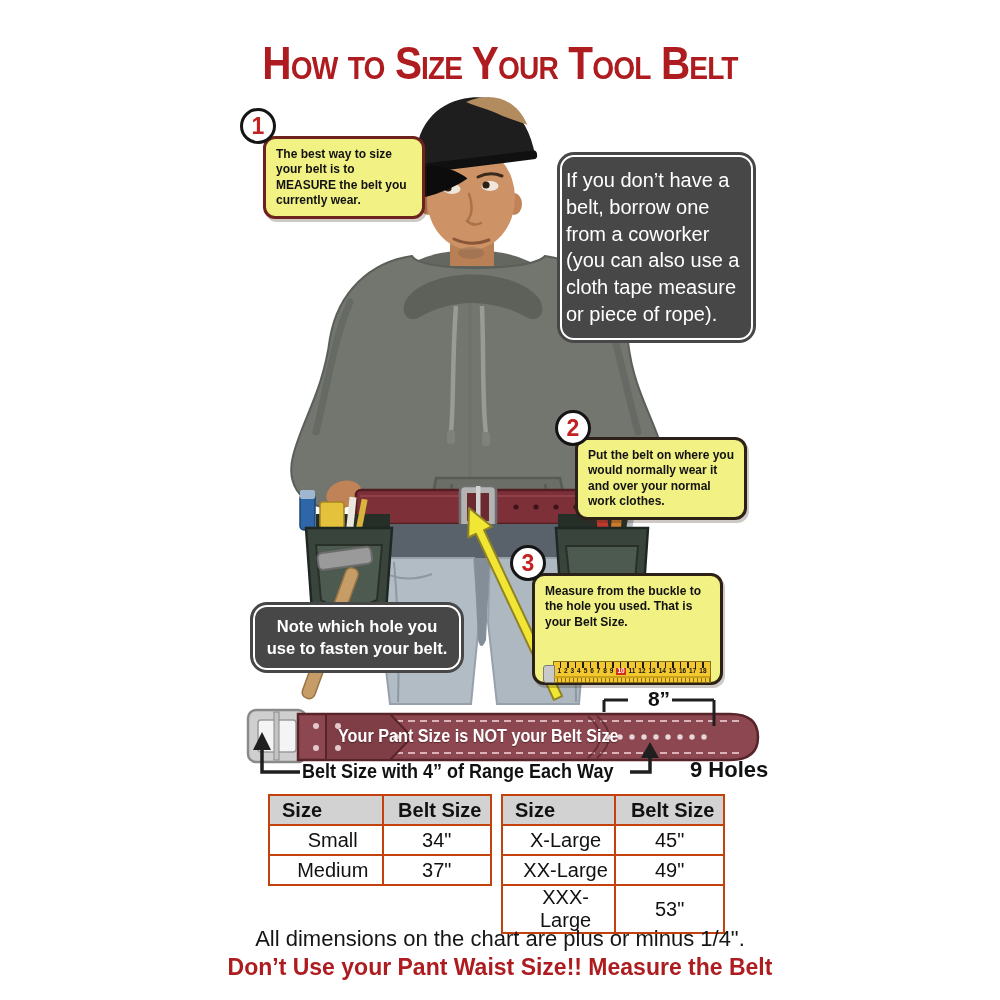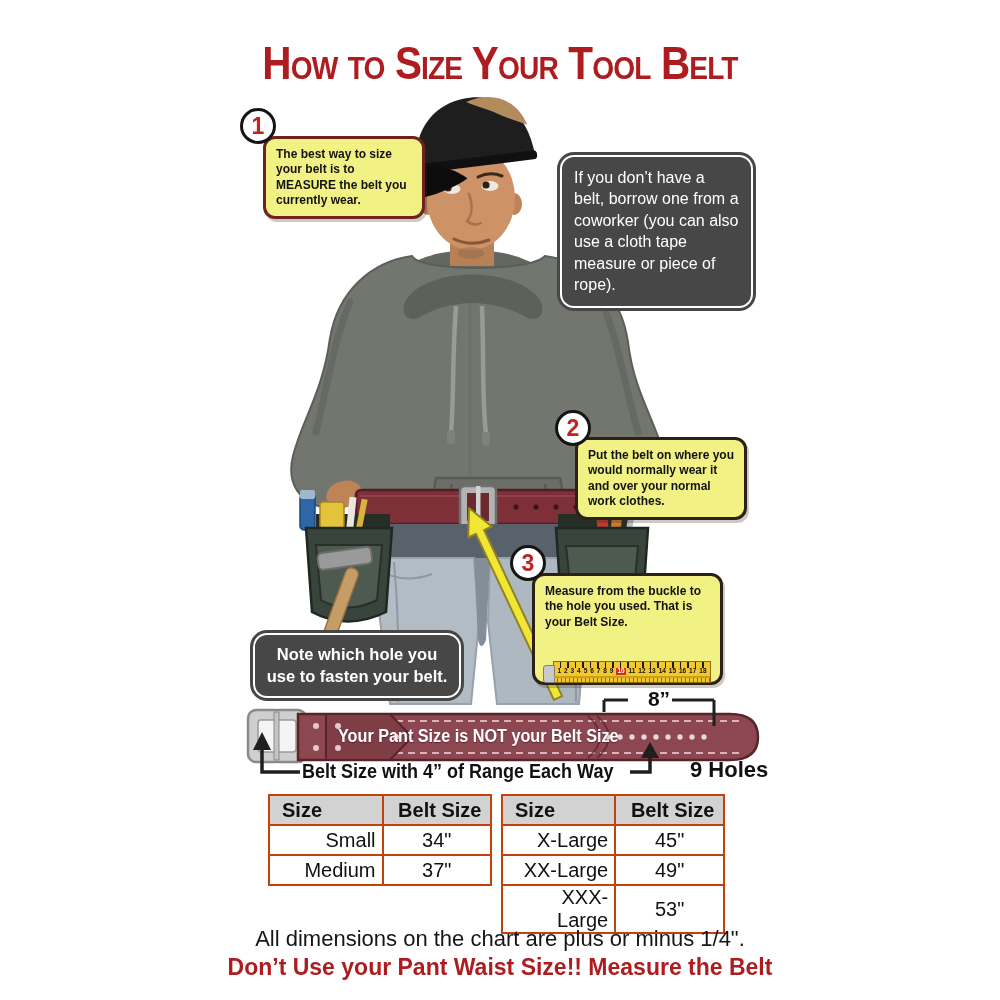--- a/index.html
+++ b/index.html
@@ -30,21 +30,21 @@
   }
   .callout.first{border-color:#6e221d;}
   .step-circle{
     position:absolute;z-index:6;width:36px;height:36px;border-radius:50%;
     background:#fff;border:3.5px solid #141414;color:#c32222;
     font-size:23px;font-weight:bold;display:flex;align-items:center;justify-content:center;
   }
   .bubble{
     position:absolute;z-index:5;background:var(--bubble-gray);color:#fff;
     border:2px solid #fff;box-shadow:0 0 0 3px var(--bubble-gray);
-    border-radius:14px;font-size:16px;line-height:1.34;padding:10px 12px;
+    border-radius:14px;font-size:20px;line-height:1.34;padding:10px 4px;
   }
   .bubble.note{font-size:16.5px;font-weight:bold;text-align:center;line-height:1.35;padding:8px 6px;}
 
   
   .tape{position:absolute;left:553px;top:661px;width:158px;height:22px;z-index:7;
     background:#f3c72e;border:1px solid #8a6d12;}
   .tape::before{content:"";position:absolute;top:0;left:0;right:0;height:6px;
     background:repeating-linear-gradient(90deg,transparent 0 6px,#1d1d1d 6px 7.5px);}
   .tape::after{content:"";position:absolute;bottom:0;left:0;right:0;height:4px;
     background:repeating-linear-gradient(90deg,transparent 0 3px,#6b4e08 3px 4px);opacity:.75;}
@@ -63,38 +63,38 @@
     font-size:21px;font-weight:bold;color:#111;}
   .label-range{position:absolute;z-index:5;left:302px;top:760px;font-size:20px;font-weight:bold;
     color:#111;white-space:nowrap;transform:scaleX(.9);transform-origin:left center;}
   .label-9holes{position:absolute;z-index:5;left:690px;top:757px;font-size:22px;font-weight:bold;color:#111;}
 
   
   .size-table{position:absolute;z-index:3;border-collapse:collapse;background:#fff;font-size:20px;color:#111;}
   .size-table th,.size-table td{border:2px solid #c2410c;height:30px;padding:0 6px;}
   .size-table th{background:#d2d2d2;font-weight:bold;text-align:left;padding-left:12px;}
   .size-table th:last-child{text-align:center;}
-  .size-table td:first-child{text-align:right;padding-left:20px;width:114px;margin-top:7px;}
+  .size-table td:first-child{text-align:center;padding-left:20px;width:114px;margin-top:7px;}
   .size-table td:last-child{text-align:center;width:110px;}
   #table-left{left:268px;top:794px;width:224px;}
   #table-right{left:501px;top:794px;width:224px;}
 
   .footnote{position:absolute;z-index:3;left:0;right:0;top:926px;text-align:center;
     font-size:22px;color:#161616;}
   .warning{position:absolute;z-index:3;left:0;right:0;top:954px;text-align:center;
     font-size:23px;font-weight:bold;color:var(--accent-red);}
 
   #step1-box{left:263px;top:136px;width:162px;}
   #step2-box{left:575px;top:437px;width:172px;}
   #step3-box{left:532px;top:573px;width:191px;height:112px;}
   #circle1{left:240px;top:108px;}
   #circle2{left:555px;top:410px;}
   #circle3{left:510px;top:545px;}
   #tip-bubble{left:560px;top:155px;width:193px;}
-  #note-bubble{left:253px;top:633px;width:208px;}
+  #note-bubble{left:253px;top:605px;width:208px;}
 </style>
 </head>
 <body>
 
 <div class="canvas">
 
   <h1 class="page-title">How to Size Your Tool Belt</h1>
 
   <svg id="photo" class="layer" viewBox="0 0 1000 1000">
     <g>

